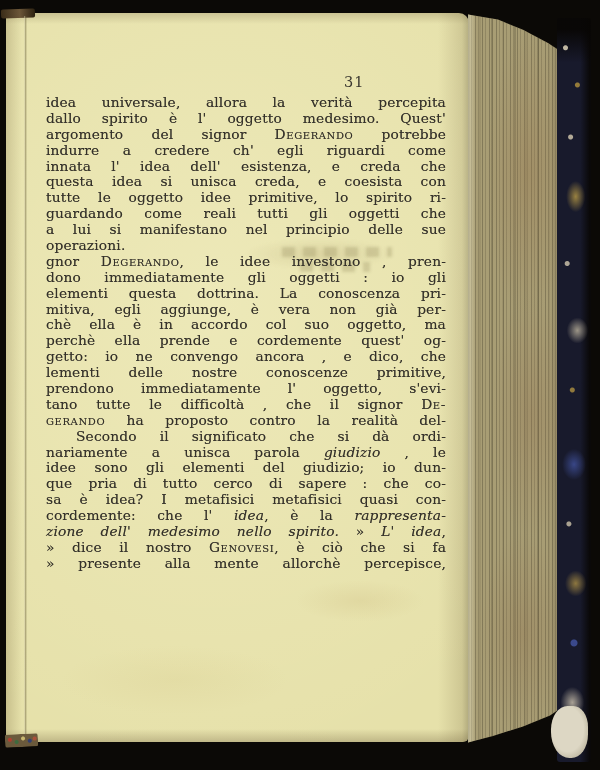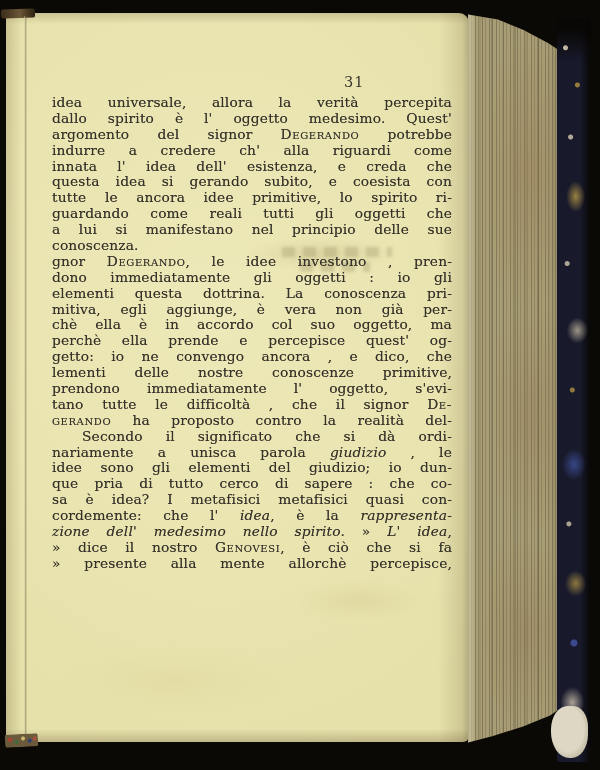--- a/index.html
+++ b/index.html
@@ -92,21 +92,21 @@
       radial-gradient(circle at 55% 35%, #c8b870 0 1.5px, transparent 2.5px),
       radial-gradient(circle at 75% 55%, #35406e 0 1.5px, transparent 2.5px),
       radial-gradient(circle at 90% 40%, #a8503a 0 1.5px, transparent 2.5px);
   }
   
   .page-number {
     position:absolute; left:344px; top:74px;
     font-size:14.5px; color:#3a372f; letter-spacing:1px;
   }
   .text-col {
-    position:absolute; left:52px; top:95px; width:400px;
+    position:absolute; left:46px; top:95px; width:400px;
     color:#34312a; font-size:13.8px;
   }
   .line {
     height:15.9px; line-height:15.9px;
     text-align:justify; text-align-last:justify;
     letter-spacing:.15px; word-spacing:.5px;
     text-shadow:0 0 .5px rgba(52,49,42,.55);
   }
   .line.last { text-align-last:left; }
   .sc { font-variant:small-caps; letter-spacing:.6px; }
@@ -125,33 +125,33 @@
   <div class="stain stain-c"></div>
   <div class="ghost-text ghost-a"></div>
   <div class="ghost-text ghost-b"></div>
 
   <div class="page-number">31</div>
 
   <div class="text-col">
       <div class="line"><span>idea universale, allora la verità percepita</span></div>
       <div class="line"><span>dallo spirito è l' oggetto medesimo. Quest'</span></div>
       <div class="line"><span>argomento del signor </span><span class="sc">Degerando</span><span> potrebbe</span></div>
-      <div class="line"><span>indurre a credere ch' alla riguardi come</span></div>
+      <div class="line"><span>indurre a credere ch' egli riguardi come</span></div>
       <div class="line"><span>innata l' idea dell' esistenza, e creda che</span></div>
-      <div class="line"><span>questa idea si gerando subito, e coesista con</span></div>
-      <div class="line"><span>tutte le ancora idee primitive, lo spirito ri-</span></div>
+      <div class="line"><span>questa idea si unisca creda, e coesista con</span></div>
+      <div class="line"><span>tutte le oggetto idee primitive, lo spirito ri-</span></div>
       <div class="line"><span>guardando come reali tutti gli oggetti che</span></div>
       <div class="line"><span>a lui si manifestano nel principio delle sue</span></div>
-      <div class="line last"><span>conoscenza.</span></div>
+      <div class="line last"><span>operazioni.</span></div>
       <div class="line"><span>gnor </span><span class="sc">Degerando</span><span>, le idee investono , pren-</span></div>
       <div class="line"><span>dono immediatamente gli oggetti : io gli</span></div>
       <div class="line"><span>elementi questa dottrina. La conoscenza pri-</span></div>
       <div class="line"><span>mitiva, egli aggiunge, è vera non già per-</span></div>
       <div class="line"><span>chè ella è in accordo col suo oggetto, ma</span></div>
-      <div class="line"><span>perchè ella prende e percepisce quest' og-</span></div>
+      <div class="line"><span>perchè ella prende e cordemente quest' og-</span></div>
       <div class="line"><span>getto: io ne convengo ancora , e dico, che</span></div>
       <div class="line"><span>lementi delle nostre conoscenze primitive,</span></div>
       <div class="line"><span>prendono immediatamente l' oggetto, s'evi-</span></div>
       <div class="line"><span>tano tutte le difficoltà , che il signor </span><span class="sc">De-</span></div>
       <div class="line"><span class="sc">gerando</span><span> ha proposto contro la realità del-</span></div>
       <div class="line" style="padding-left: 30px;"><span>Secondo il significato che si dà ordi-</span></div>
       <div class="line"><span>nariamente a unisca parola </span><span class="it">giudizio</span><span> , le</span></div>
       <div class="line"><span>idee sono gli elementi del giudizio; io dun-</span></div>
       <div class="line"><span>que pria di tutto cerco di sapere : che co-</span></div>
       <div class="line"><span>sa è idea? I metafisici metafisici quasi con-</span></div>

